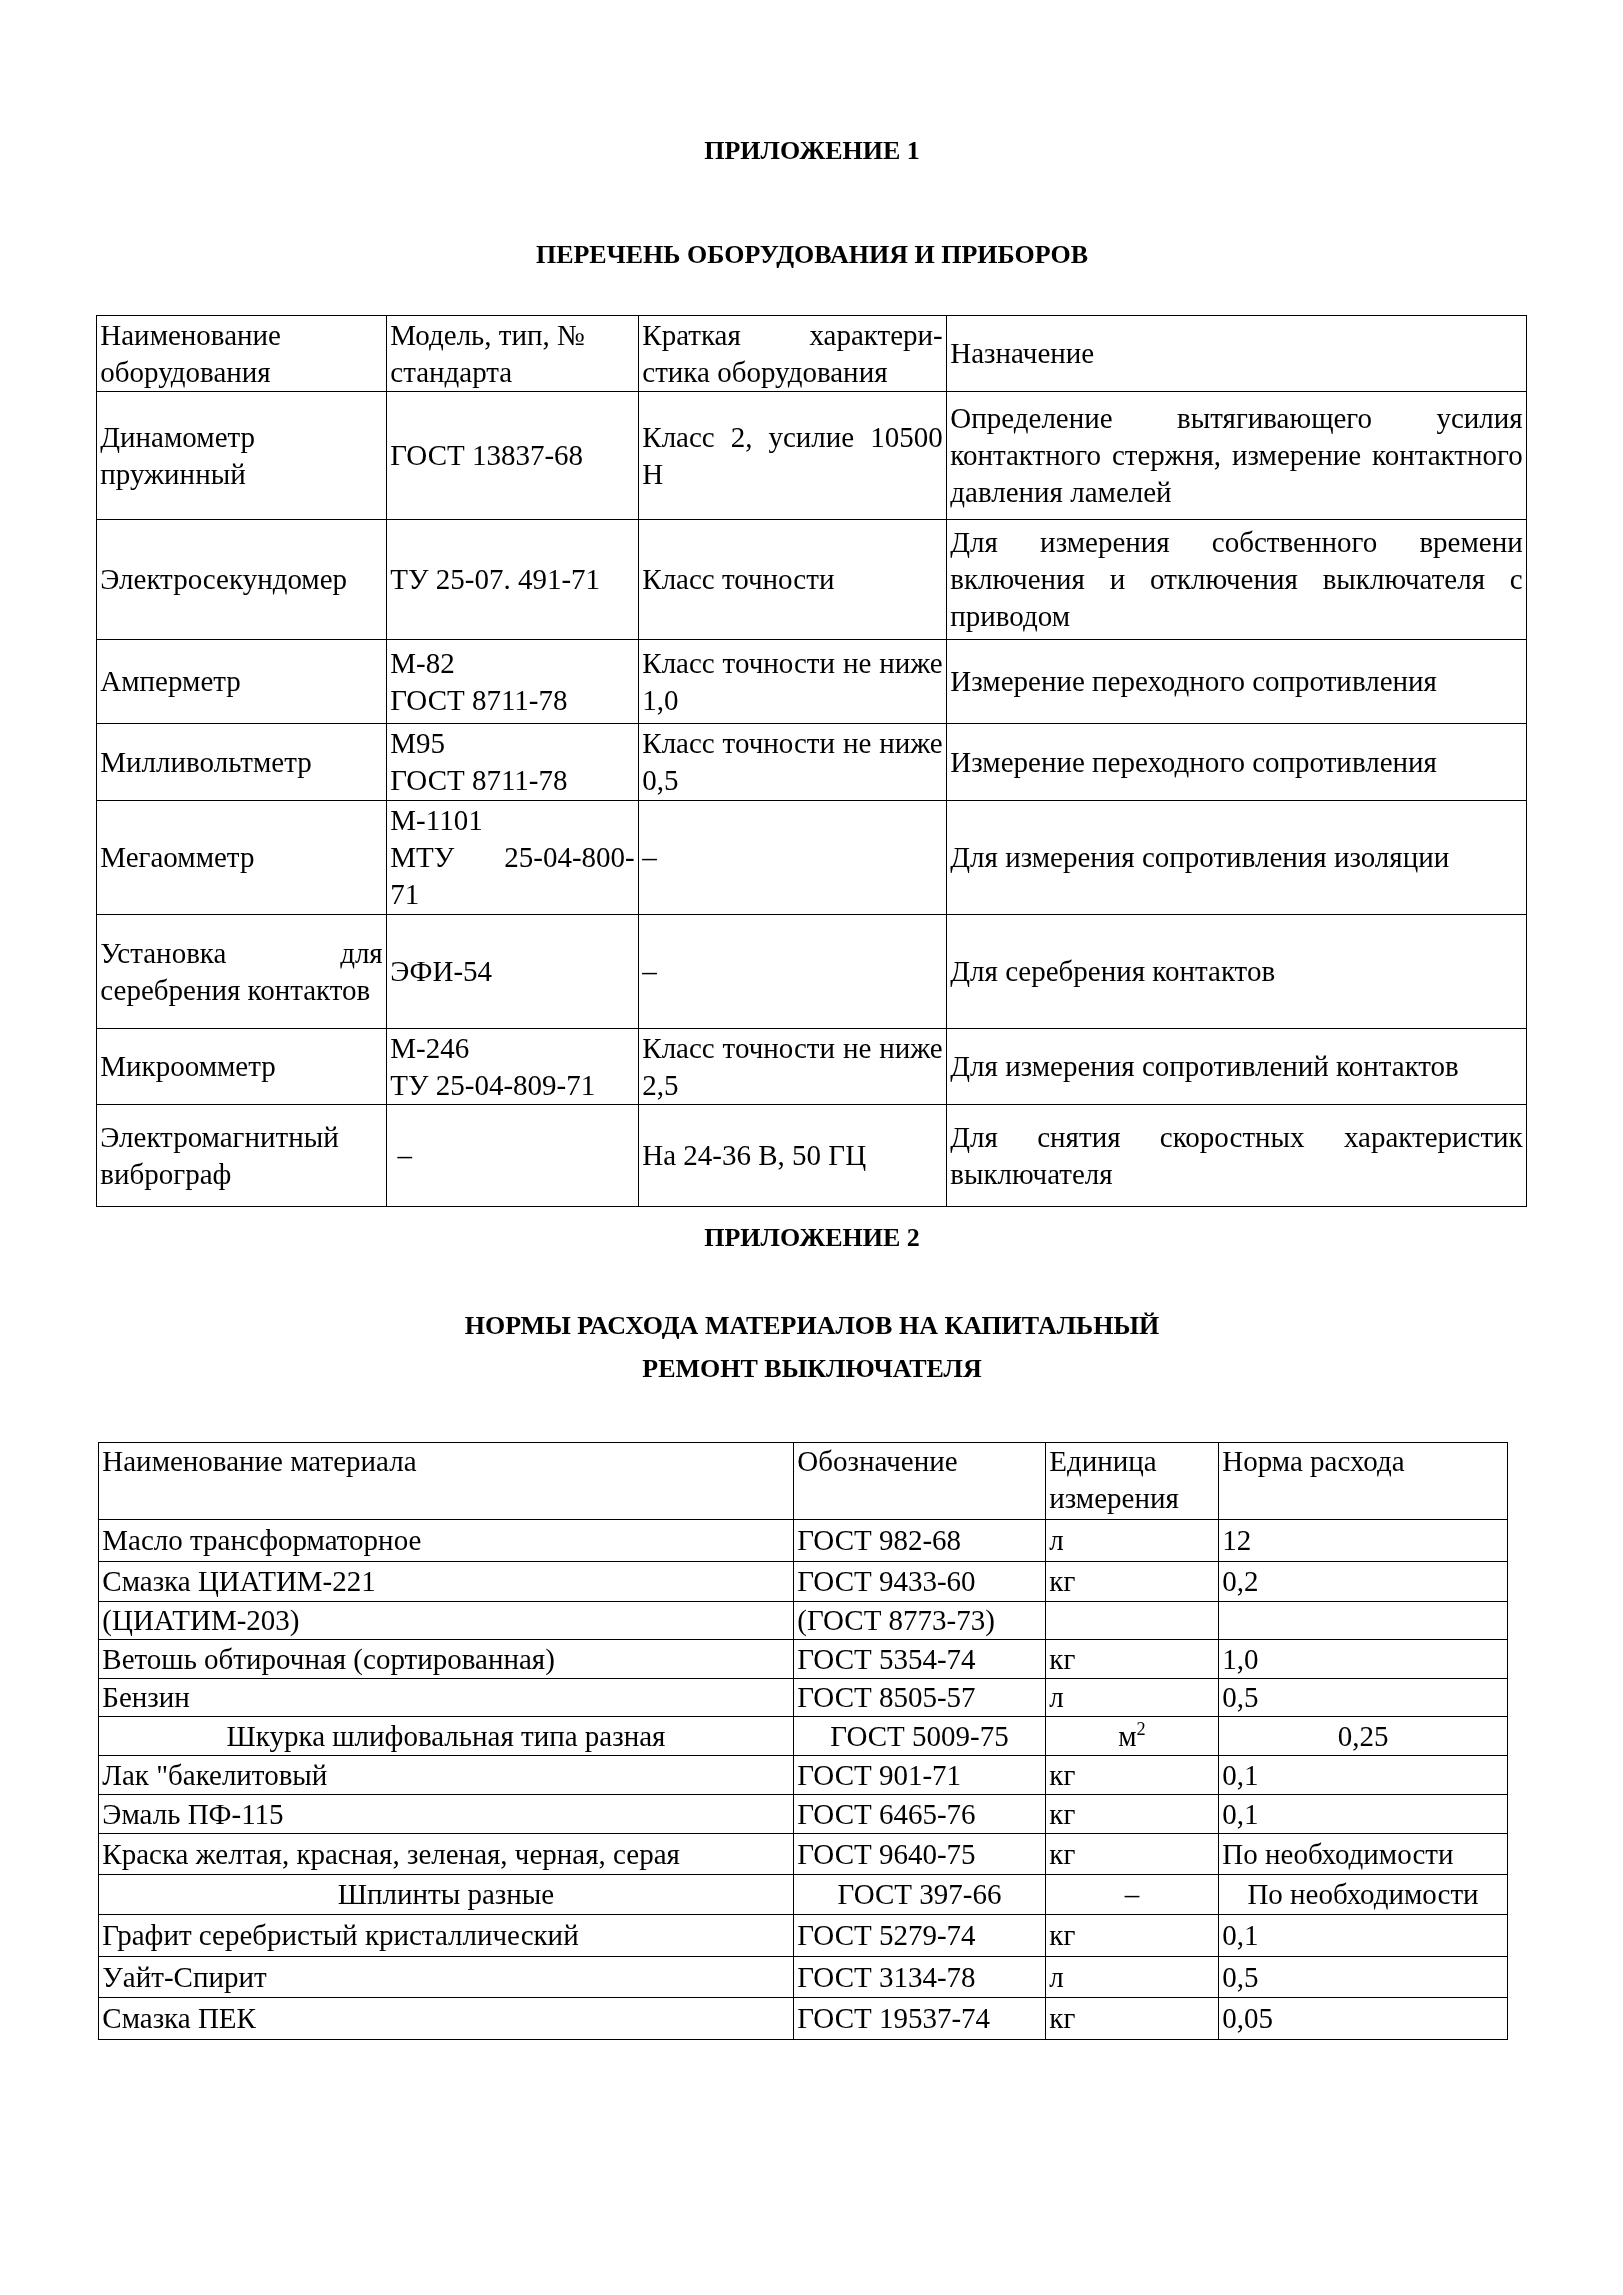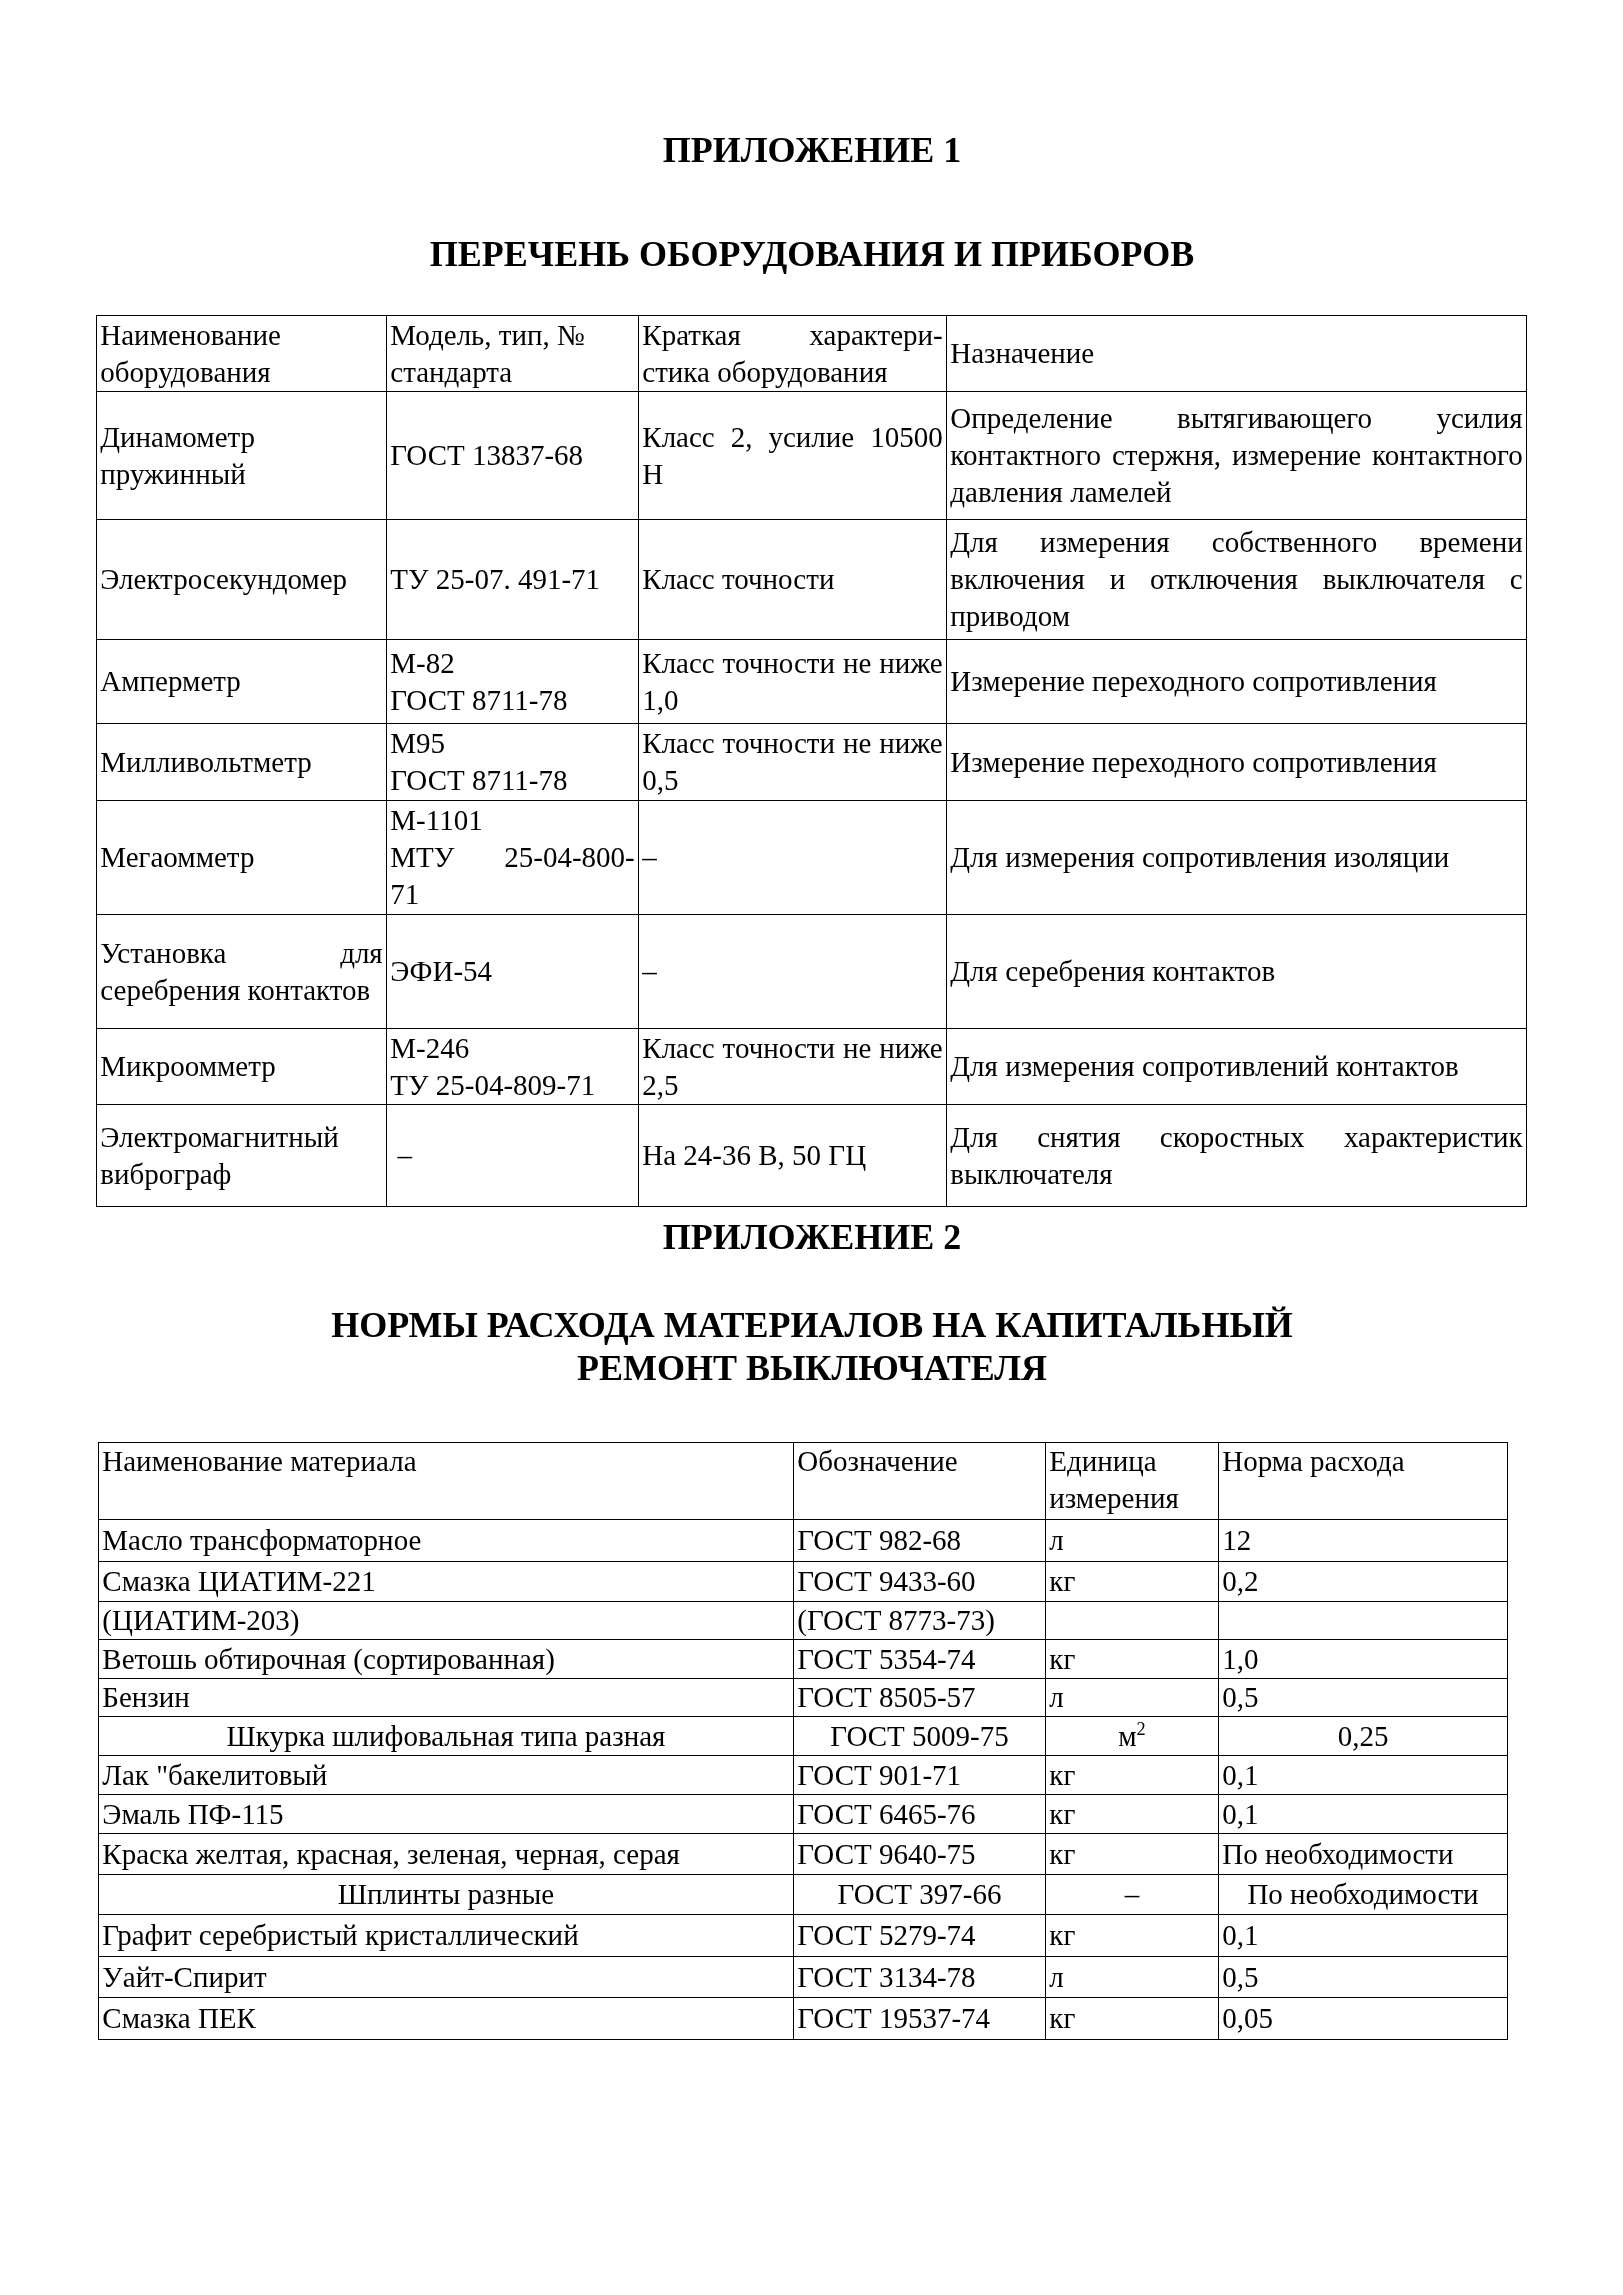--- a/index.html
+++ b/index.html
@@ -2,21 +2,21 @@
 <html style="font-size:10.5px"><head>
 <meta charset="utf-8">
 <style>
   html, body { margin: 0; padding: 0; background: #ffffff; }
   body {
     width: 1624px; height: 2295px; position: relative; overflow: hidden;
     font-family: "Liberation Serif", "DejaVu Serif", serif; color: #000;
   }
   .title {
     position: absolute; left: 0; width: 1624px; text-align: center;
-    font-weight: bold; font-size: 36px; line-height: 39px; margin: 0;
+    font-weight: bold; font-size: 26px; line-height: 39px; margin: 0;
   }
   table.grid {
     position: absolute; border-collapse: collapse; table-layout: fixed;
     font-size: 29px;
   }
   table.grid td {
     border: 1.3px solid #000; padding: 0 3.3px; vertical-align: middle;
     line-height: 37px; overflow: hidden; word-wrap: break-word;
   }
   table.grid td.just { text-align: justify; text-align-last: auto; }

